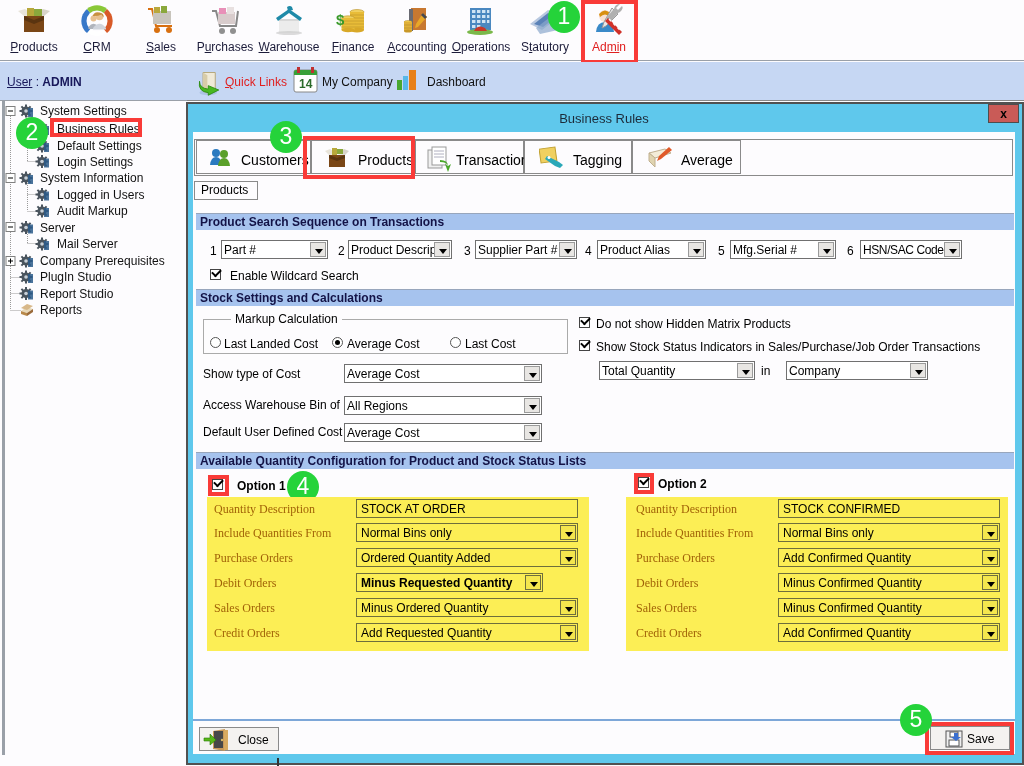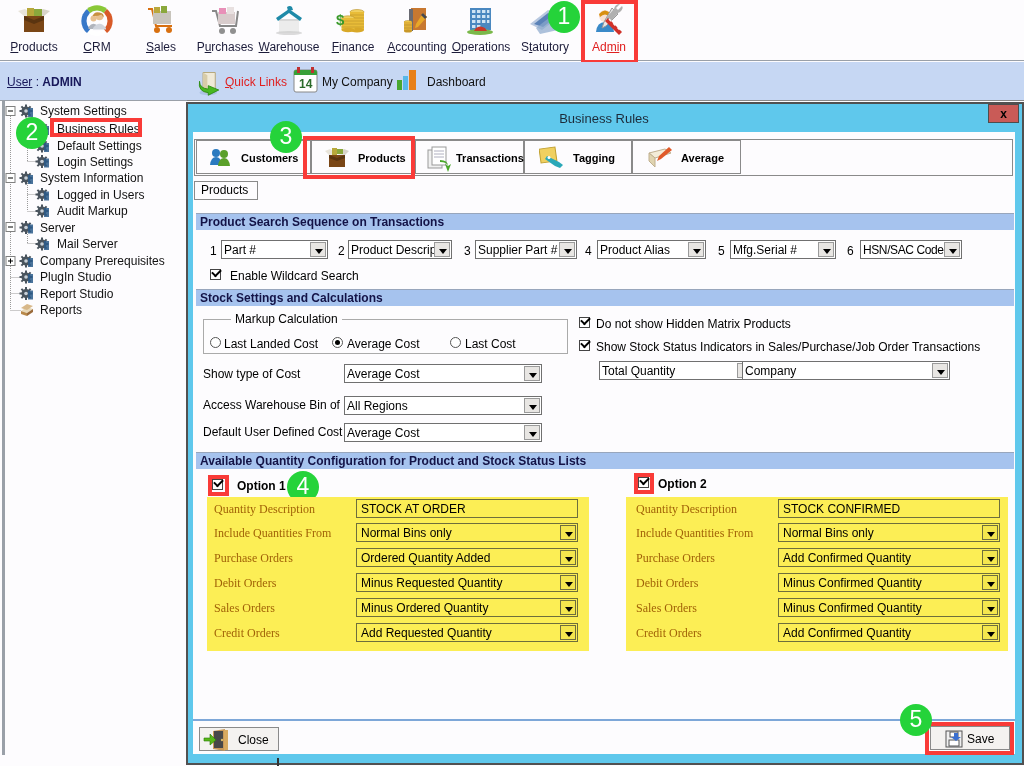--- a/index.html
+++ b/index.html
@@ -35,21 +35,21 @@
   text-align:center; font-size:13px; color:#1c2b3a; line-height:30px; }
 #xbtn { position:absolute; left:800px; top:0px; width:31px; height:19px;
   background:#c95b57; border:1px solid #4d4d4d; color:#000; font-weight:bold;
   font-size:12px; text-align:center; line-height:18px; }
 #content { position:absolute; left:5px; top:28px; width:822px; height:622px;
   background:#fdfcfe; }
 
 
 .tab { position:absolute; top:8px; height:34px; background:#fdfcfe;
   border:1px solid #8a8a8a; }
-.tab .tlbl { position:absolute; top:11px; font-size:11px; color:#000;font-weight:bold; }
+.tab .tlbl { position:absolute; top:11px; font-size:14px; color:#000; }
 .subtab { position:absolute; left:1px; top:49px; width:64px; height:19px;
   border:1px solid #8a8a8a; font-size:12px; padding-left:6px; line-height:17px;
   background:#fdfcfe; }
 
 
 .sech { position:absolute; left:3px; width:818px; height:17px;
   background:#a6c3ee; border-top:1px solid #98a6bc; color:#131347;
   font-weight:bold; font-size:12px; padding-left:4px; line-height:16px; }
 
 
@@ -471,21 +471,21 @@
     <span class="lbl12" style="left:10px; top:235px;">Show type of Cost</span>
     <div class="dd" style="left:151px; top:232px; width:198px;">
           <span class="tx">Average Cost</span>
           <span class="ab"></span>
         </div>
     <div class="dd" style="left:406px; top:229px; width:156px;">
           <span class="tx">Total Quantity</span>
           <span class="ab"></span>
         </div>
     <span class="lbl12" style="left:568px; top:232px;">in</span>
-    <div class="dd" style="left:549px; top:229px; width:208px;">
+    <div class="dd" style="left:593px; top:229px; width:142px;">
           <span class="tx">Company</span>
           <span class="ab"></span>
         </div>
     <span class="lbl12" style="left:10px; top:266px;">Access Warehouse Bin of</span>
     <div class="dd" style="left:151px; top:264px; width:198px;">
           <span class="tx">All Regions</span>
           <span class="ab"></span>
         </div>
     <span class="lbl12" style="left:10px; top:293px;">Default User Defined Cost</span>
     <div class="dd" style="left:151px; top:291px; width:198px;">
@@ -508,21 +508,21 @@
     <div class="yin" style="left:163px; top:391px; width:222px;">
           <span class="tx">Normal Bins only</span>
           <span class="ab"></span>
         </div>
     <span class="ylbl" style="left:21px; top:419px;">Purchase Orders</span>
     <div class="yin" style="left:163px; top:416px; width:222px;">
           <span class="tx">Ordered Quantity Added</span>
           <span class="ab"></span>
         </div>
     <span class="ylbl" style="left:21px; top:444px;">Debit Orders</span>
-    <div class="yin" style="left:163px; top:441px; width:222px;">
+    <div class="yin" style="left:163px; top:441px; width:187px;font-weight:bold;">
           <span class="tx">Minus Requested Quantity</span>
           <span class="ab"></span>
         </div>
     <span class="ylbl" style="left:21px; top:469px;">Sales Orders</span>
     <div class="yin" style="left:163px; top:466px; width:222px;">
           <span class="tx">Minus Ordered Quantity</span>
           <span class="ab"></span>
         </div>
     <span class="ylbl" style="left:21px; top:494px;">Credit Orders</span>
     <div class="yin" style="left:163px; top:491px; width:222px;">

